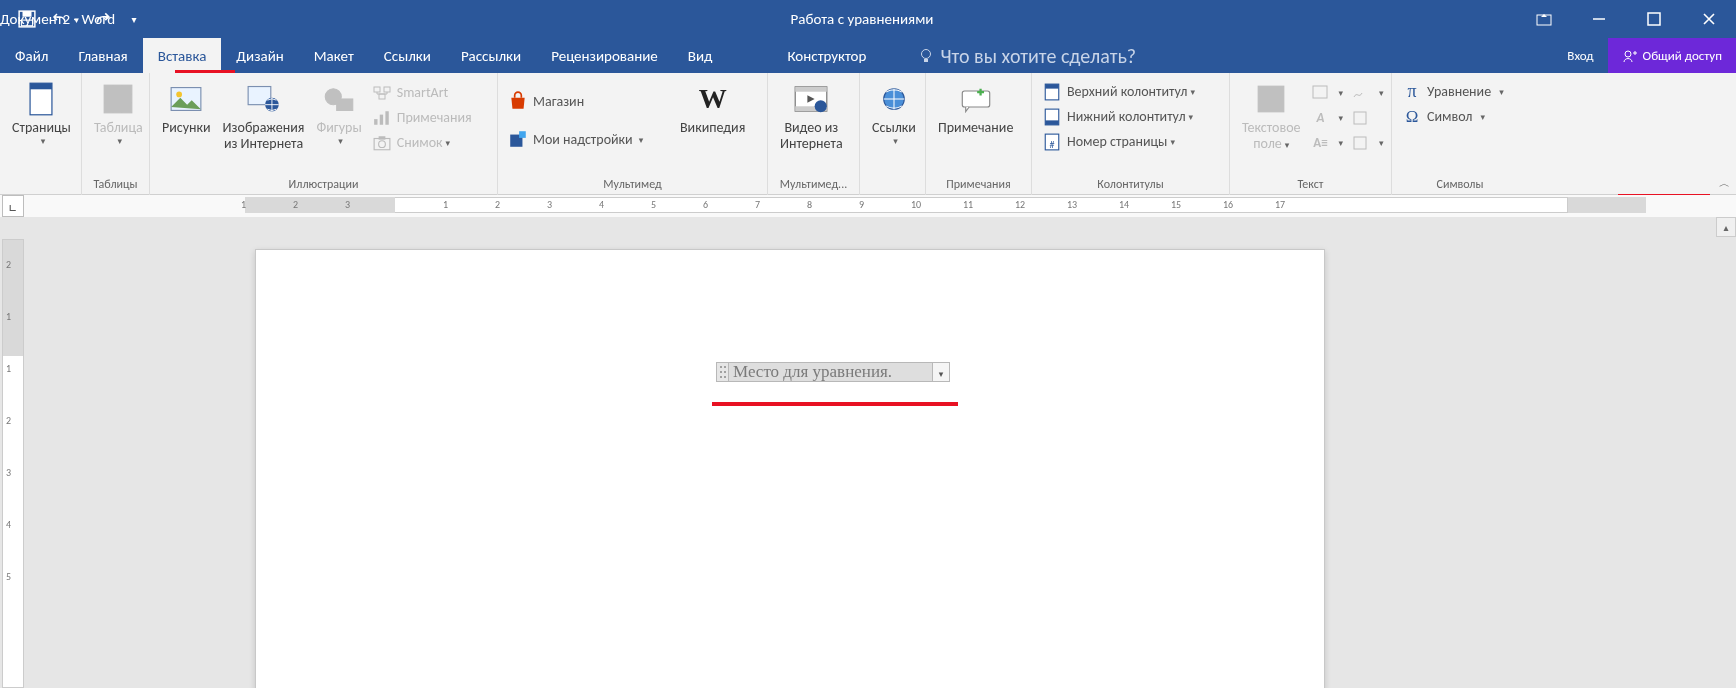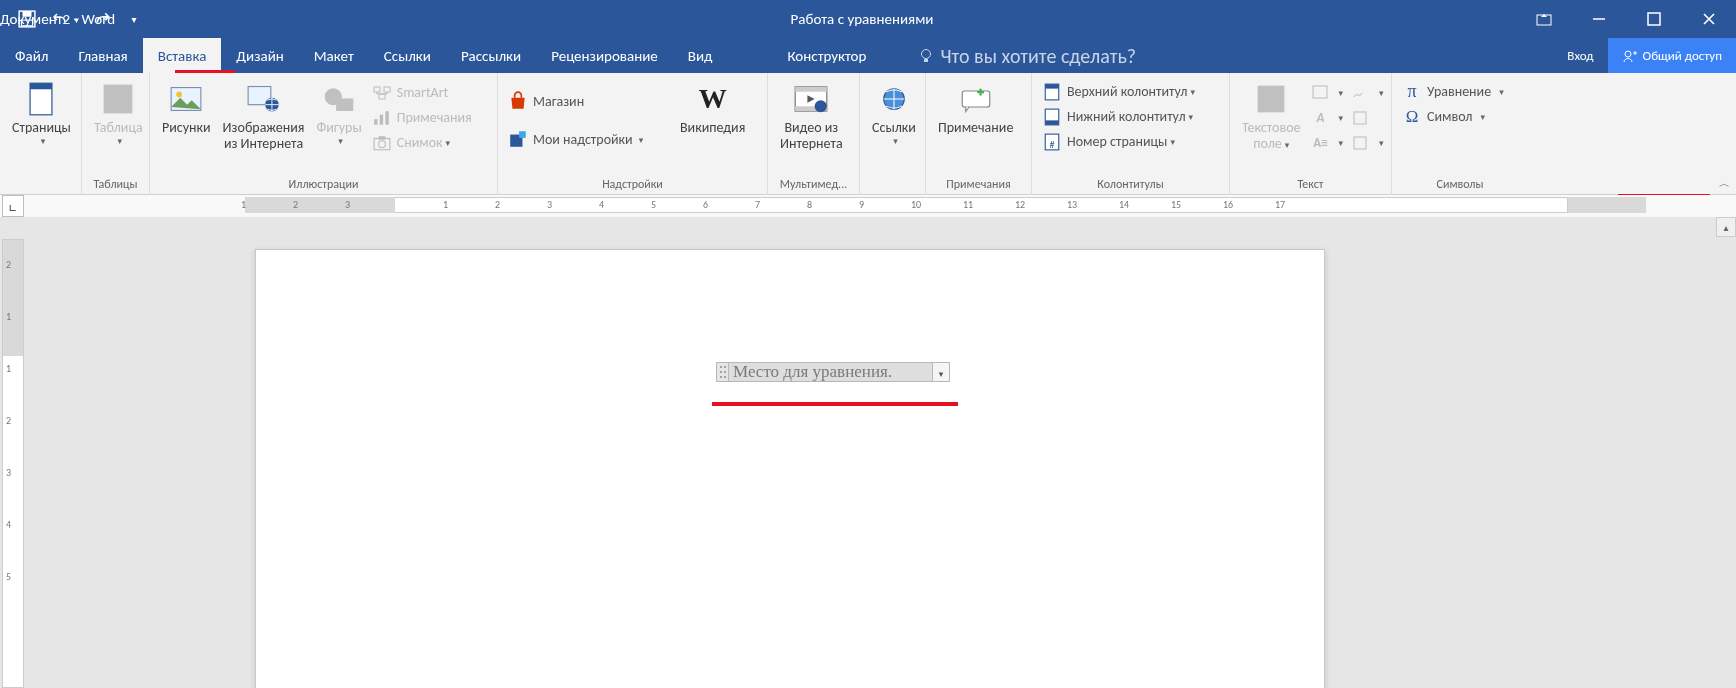--- a/index.html
+++ b/index.html
@@ -16,21 +16,21 @@
   .titlebar .win-btn{ width:55px; display:flex; align-items:center; justify-content:center; cursor:pointer;}
 
   
   .tabrow{ height:35px; background:#2b579a; display:flex; align-items:stretch; position:relative;}
   .tab{ padding:0 15px; display:flex; align-items:center; color:#fff; font-size:15px; cursor:pointer;}
   .tab.active{ background:#f3f3f3; color:#2b579a;}
   .tabrow .spacer-context{ width:30px;}
   .tabrow .tellme{ display:flex; align-items:center; color:#c8d4e8; font-size:20px; padding-left:22px; flex:1;}
   .tabrow .right-actions{ display:flex; align-items:center;}
   .tabrow .right-btn{ padding:0 14px; height:35px; display:flex; align-items:center; cursor:pointer; color:#fff;}
-  .tabrow .share{ background:#3b82f6;}
+  .tabrow .share{ background:#6d28d9;}
   .tab-underline{ position:absolute; height:3px; background:#e81123; }
   .tab-underline.tab1{ left:175px; width:60px; top:32px;}
 
   
   .ribbon{ height:122px; background:#f3f3f3; border-bottom:1px solid #d0d0d0; display:flex; position:relative;}
   .group{ border-right:1px solid #ddd; display:flex; flex-direction:column; height:122px;}
   .group .content{ flex:1; display:flex; align-items:flex-start; padding:3px 6px 0 6px;}
   .group .label{ height:22px; font-size:12px; color:#666; text-align:right; display:flex; align-items:center; justify-content:center;}
   .bigbtn{ display:flex; flex-direction:column; align-items:center; justify-content:flex-start; padding:4px 6px 0 6px; cursor:pointer; height:94px; text-align:center; line-height:1.15;}
   .bigbtn .icon-wrap{ width:38px; height:38px; display:flex; align-items:center; justify-content:center; margin-bottom:2px;}
@@ -287,21 +287,21 @@
             <span class="dd" style="margin-left:6px">▾</span>
           </div>
       </div>
       <div class="bigbtn">
         <div class="icon-wrap">
             <span style="font-family:'Times New Roman',serif;font-size:28px;font-weight:bold;color:#222">W</span>
           </div>
         <div class="cap">Википедия</div>
       </div>
     </div>
-    <div class="label">Надстройки</div>
+    <div class="label">Мультимед</div>
   </div>
 
   <div class="group" style="width:92px">
     <div class="content">
       <div class="bigbtn">
         <div class="icon-wrap">
             <svg width="34" height="28" viewBox="0 0 28 22">
               <rect x="1" y="1" width="26" height="20" fill="#fff" stroke="#777"></rect>
               <rect x="1" y="1" width="26" height="4" fill="#ccc"></rect>
               <rect x="1" y="17" width="26" height="4" fill="#ccc"></rect>

